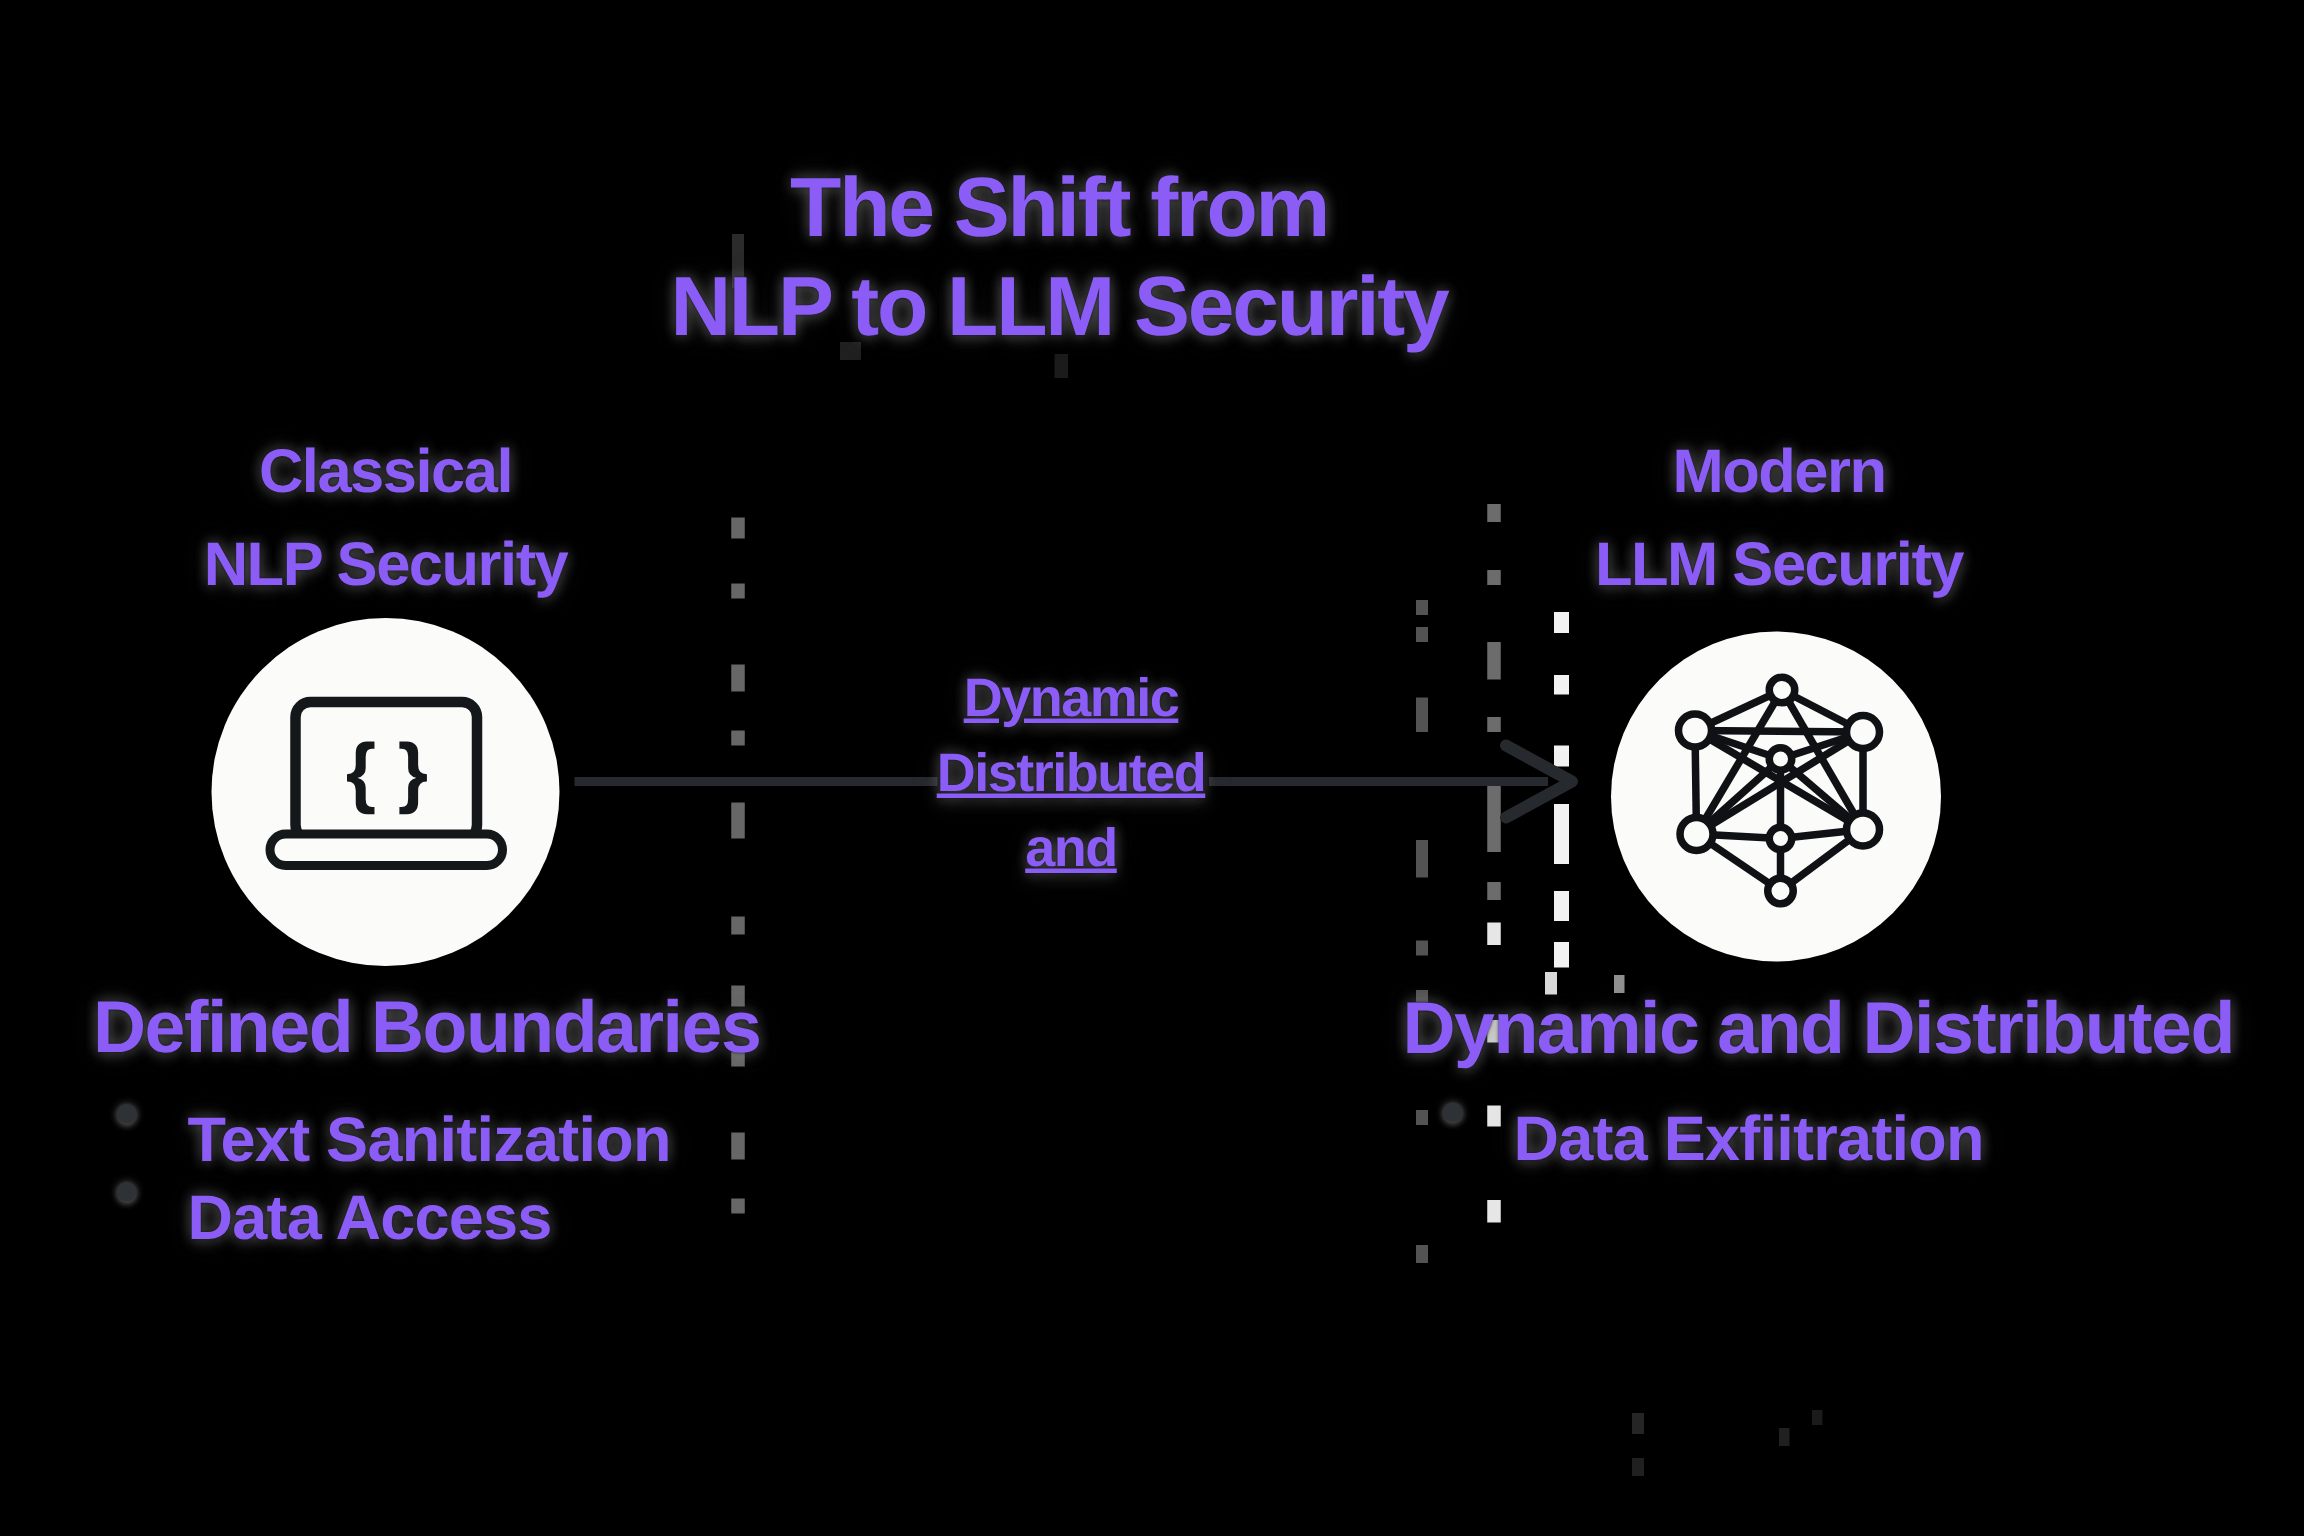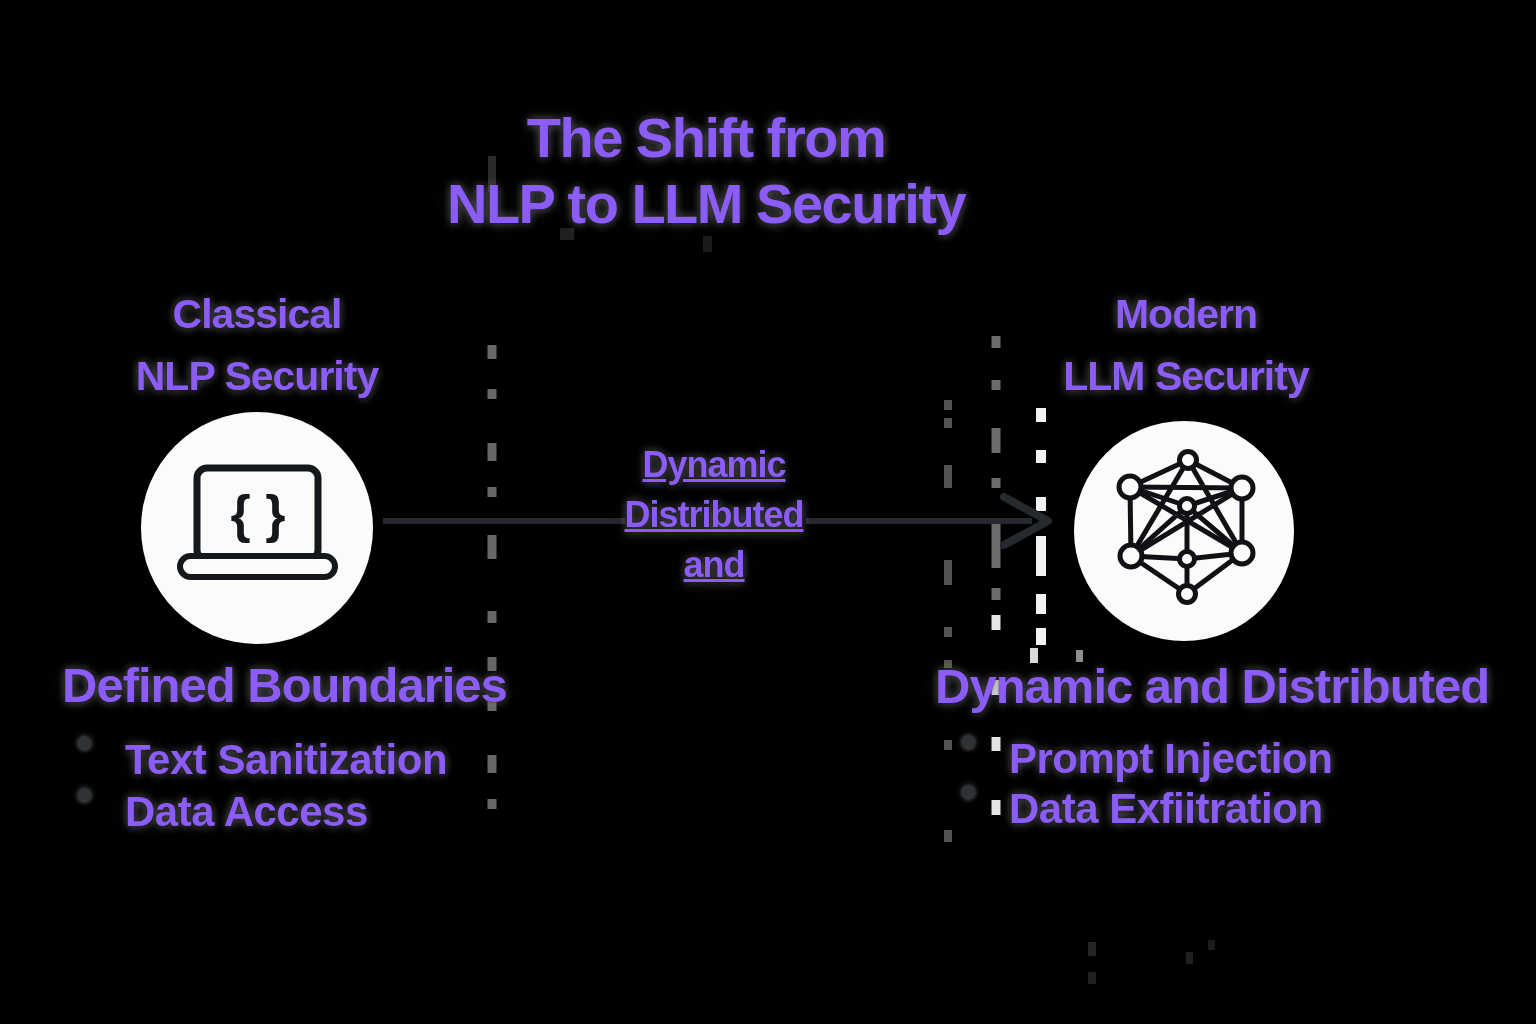--- a/index.html
+++ b/index.html
@@ -150,21 +150,17 @@
     </li>
     <li>
       <span class="dot"></span>
       <span>Data Access</span>
     </li>
   </ul>
 
   <ul class="halo blist bl-right">
     <li>
       <span class="dot"></span>
-      <span>Prompt Injection</span>
-    </li>
-    <li>
-      <span class="dot"></span>
       <span>Data Exfiitration</span>
     </li>
   </ul>
 
 </div>
 
 </body></html>

